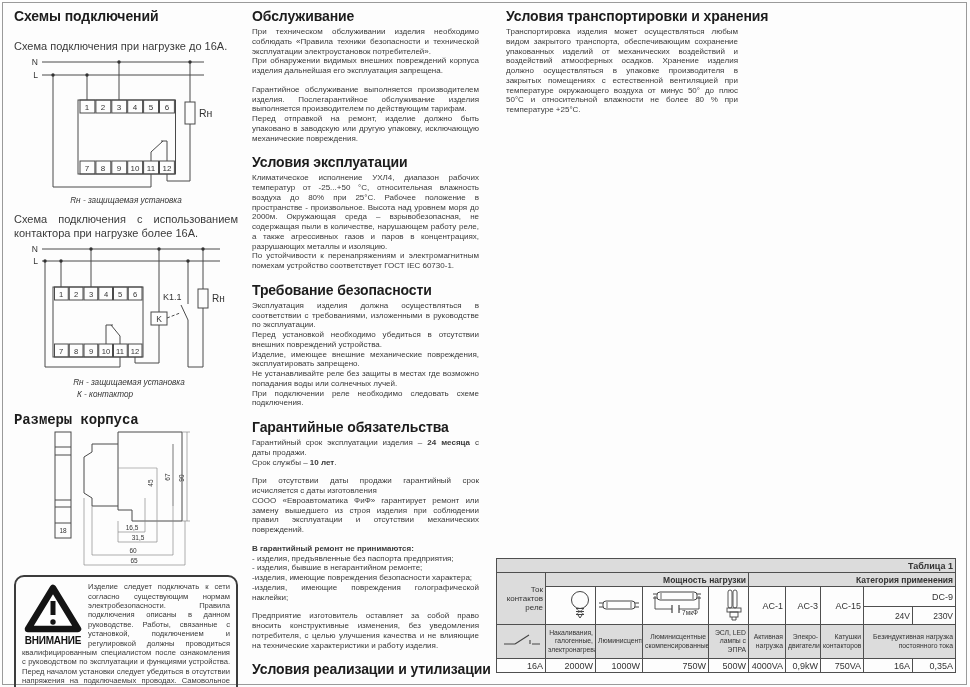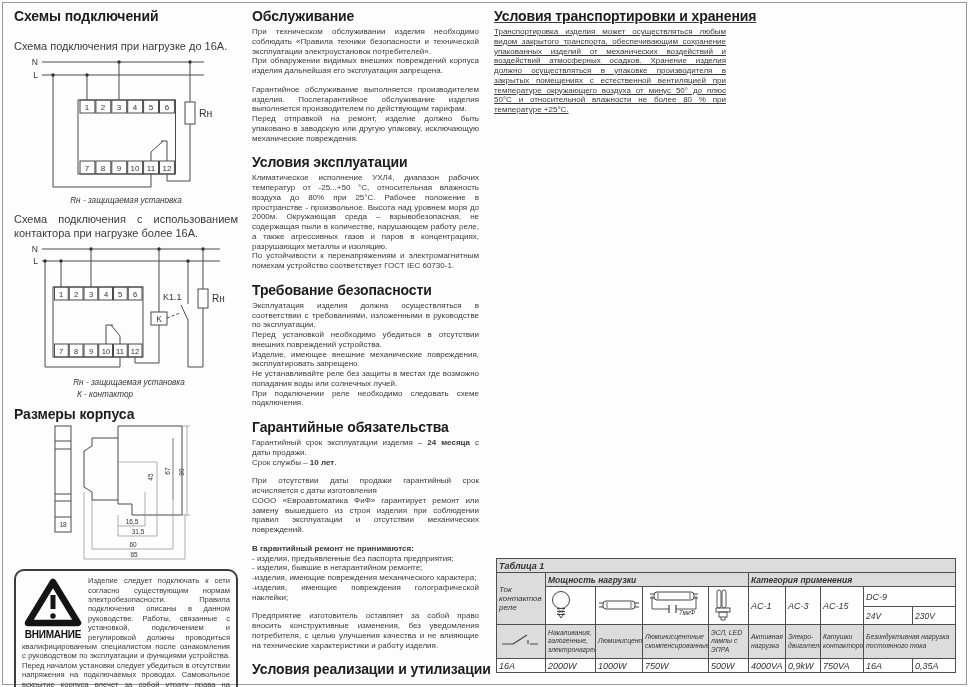--- a/index.html
+++ b/index.html
@@ -2,38 +2,38 @@
 <html><head>
 <meta charset="utf-8">
 <style>
   html,body{margin:0;padding:0;background:#e8e8e8;}
   .page{position:relative;width:970px;height:687px;background:#fdfdfd;overflow:hidden;
         font-family:"Liberation Sans",sans-serif;color:#3a3a3a;}
   .frame{position:absolute;left:2px;top:2px;right:3px;bottom:2px;border:1px solid #9a9a9a;pointer-events:none;}
   .col{position:absolute;top:8px;}
   .col-left{left:14px;width:224px;}
   .col-mid{left:252px;width:227px;}
-  .col-right{left:494px;width:236px;text-decoration:underline;}
+  .col-right{left:506px;width:236px;}
   h2{font-size:14px;font-weight:bold;color:#1c1c1c;margin:0 0 3px 0;white-space:nowrap;letter-spacing:-0.1px;}
   p{font-size:8px;line-height:1.22;text-align:justify;margin:0;}
   .gap{margin-top:9px;}
   .sec{margin-bottom:11px;}
   .subline{font-size:11px;line-height:1.22;text-align:justify;margin:16px 0 2px 0;}
   .caption{font-style:italic;color:#3f3f3f;}
   svg text{font-family:"Liberation Sans",sans-serif;fill:#333;}
   .diag{display:block;margin:2px 0 0 0;}
   
   .warnbox{box-sizing:border-box;width:224px;border:2px solid #3c3c3c;border-radius:10px;
            padding:5px 6px 4px 6px;margin-top:8px;}
   .warnbox p{font-size:7.6px;line-height:1.24;}
   .warnicon{float:left;width:62px;text-align:center;margin:1px 4px 0 0;}
   .warnicon .wlabel{font-size:10px;font-weight:bold;color:#111;margin-top:-2px;letter-spacing:-0.2px;}
   
   .loadtable{position:absolute;left:496px;top:558px;border-collapse:collapse;table-layout:fixed;width:459px;}
-  .loadtable td{border:1px solid #4f4f4f;text-align:left;vertical-align:middle;padding:0 2px;color:#333;overflow:hidden;font-style:italic;}
+  .loadtable td{border:1px solid #4f4f4f;text-align:right;vertical-align:middle;padding:0 2px;color:#333;overflow:hidden;}
   .gray{background:#dcdcdc;}
   .t-title td{font-weight:bold;font-size:9px;height:13px;}
   .t-group td{height:13px;}
   .t-group .grp{font-weight:bold;font-size:8.5px;}
   .c0{font-size:8px;line-height:1.15;}
   .t-icons td{height:19px;font-size:9px;}
   .t-dc td{height:17px;font-size:8.5px;}
   .t-labels td{height:33px;font-size:6.8px;line-height:1.18;}
   .t-values td{height:13px;font-size:9px;}
 </style>
@@ -153,21 +153,21 @@
           <text x="106" y="111.5">11</text>
           <text x="121" y="111.5">12</text>
       </g>
       <text x="145" y="80" font-size="8.5" text-anchor="middle">K</text>
       <text x="149" y="58" font-size="9">K1.1</text>
       <text x="198" y="60" font-size="10">Rн</text>
       <text class="caption" x="115" y="143" font-size="8.2" font-style="italic" text-anchor="middle" fill="#3f3f3f">Rн - защищаемая установка</text>
       <text class="caption" x="63" y="155" font-size="8.2" font-style="italic" fill="#3f3f3f">К - контактор</text>
     </svg>
 
-    <h2 style="">Размеры корпуса</h2>
+    <h2 style="margin-top:6px;font-family:Liberation Mono, monospace;">Размеры корпуса</h2>
 
     <svg class="diag" width="224" height="136" viewBox="0 0 224 136">
       <g stroke="#4a4a4a" stroke-width="1" fill="none">
         <rect x="41" y="1" width="16" height="106"></rect>
         <path d="M41,16 H57 M41,24 H57 M41,69 H57 M41,76 H57 M41,92 H57"></path>
         <path d="M104,1 H168 V90 H118 V79 H104 V75 H78 V67 L70,62 V26 L78,21 V13 H104 Z"></path>
         <path d="M104,13 V75"></path>
         <path d="M104,37 H143" stroke-width="0.6" stroke="#8a8a8a"></path>
       </g>
       <g stroke="#8a8a8a" stroke-width="0.7" fill="none">
@@ -226,21 +226,21 @@
 
     <div class="sec">
       <h2>Гарантийные обязательства</h2>
       <p><span>Гарантийный срок эксплуатации изделия – </span><b>24 месяца</b><span> с даты продажи.</span></p>
       <p><span>Срок службы – </span><b>10 лет</b><span>.</span></p>
       <p class="gap">При отсутствии даты продажи гарантийный срок исчисляется с даты изготовления</p>
       <p>СООО «Евроавтоматика ФиФ» гарантирует ремонт или замену вышедшего из строя изделия при соблюдении правил эксплуатации и отсутствии механических повреждений.</p>
       <p class="gap" style="font-weight:bold;">В гарантийный ремонт не принимаются:</p>
       <p>- изделия, предъявленные без паспорта предприятия;</p>
       <p>- изделия, бывшие в негарантийном ремонте;</p>
-      <p>-изделия, имеющие повреждения механического характера;</p>
+      <p>-изделия, имеющие повреждения безопасности характера;</p>
       <p>-изделия, имеющие повреждения голографической наклейки;</p>
       <p class="gap">Предприятие изготовитель оставляет за собой право вносить конструктивные изменения, без уведомления потребителя, с целью улучшения качества и не влияющие на технические характеристики и работу изделия.</p>
     </div>
 
     <div class="sec">
       <h2>Условия реализации и утилизации</h2>
 
     </div>
   </div>
 

